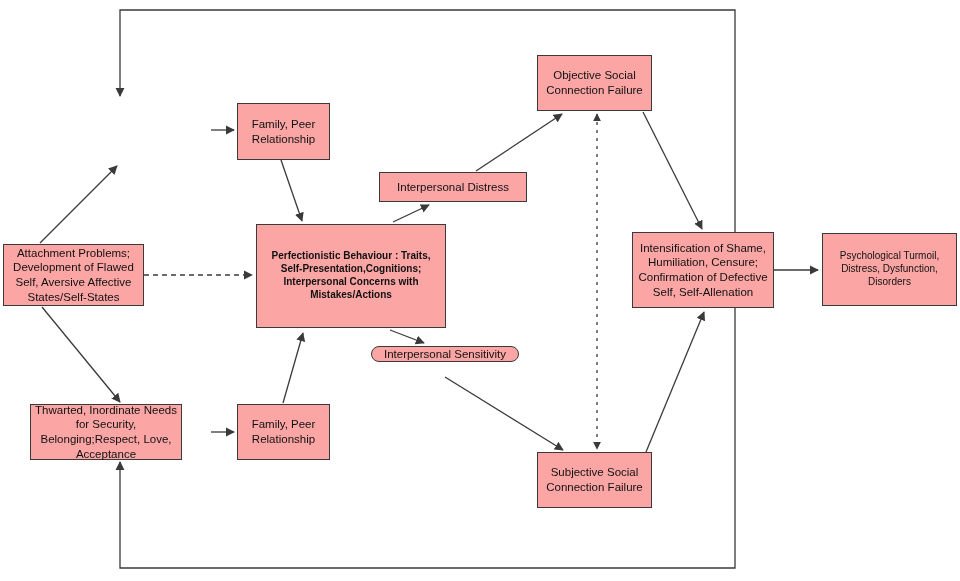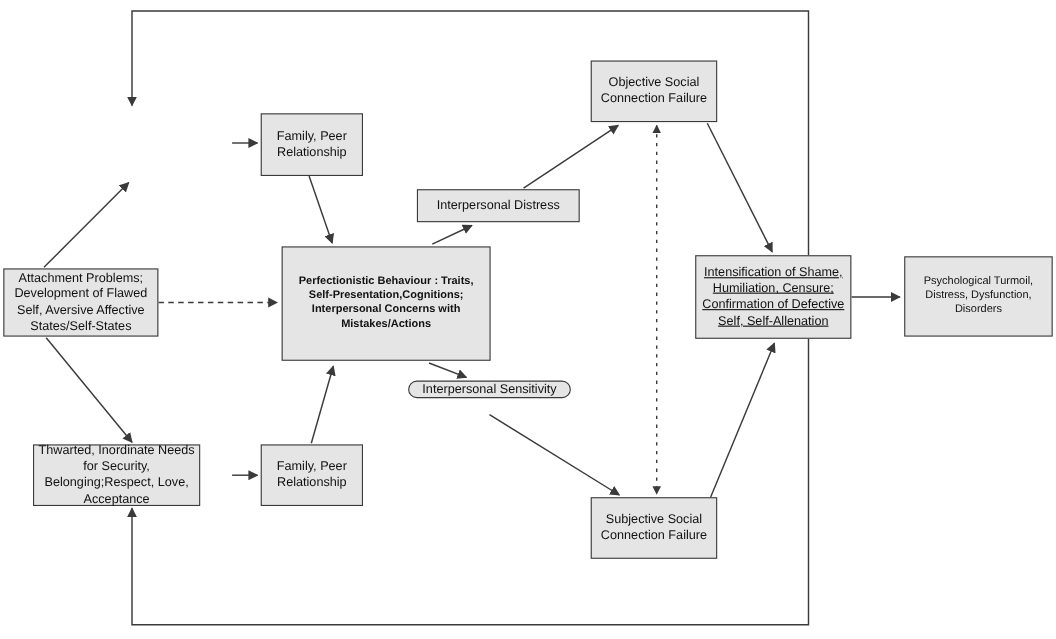--- a/index.html
+++ b/index.html
@@ -1,20 +1,20 @@
 <!DOCTYPE html>
 <html><head>
 <meta charset="utf-8">
 <style>
   html,body{margin:0;padding:0;background:#ffffff;}
   body{width:960px;height:581px;overflow:hidden;
        font-family:"Liberation Sans","DejaVu Sans",sans-serif;}
   #stage{position:relative;width:960px;height:581px;background:#fff;}
   svg#wires{position:absolute;left:0;top:0;width:960px;height:581px;}
-  .node{position:absolute;box-sizing:border-box;background:#e5e5e5;
+  .node{position:absolute;box-sizing:border-box;background:#fca5a5;
         border:1.4px solid #3a3a3a;display:flex;align-items:center;
         justify-content:center;text-align:center;color:#111;}
   .node .txt{display:block;padding:0 4px;line-height:1.28;}
   .n-sm{font-size:11.5px;}
   .n-md{font-size:11.5px;}
   .n-bold{font-weight:bold;font-size:10px;}
 </style>
 </head>
 <body>
 
@@ -90,21 +90,21 @@
   </div>
 
   <div class="node n-sm" style="left:537px;top:55px;width:115px;height:56px;">
     <span class="txt">Objective Social Connection Failure</span>
   </div>
 
   <div class="node n-sm" style="left:537px;top:452px;width:115px;height:56px;justify-content:center;">
     <span class="txt">Subjective Social Connection Failure</span>
   </div>
 
-  <div class="node n-sm" style="left:632px;top:232px;width:142px;height:76px;text-decoration:underline;">
+  <div class="node n-sm" style="left:632px;top:232px;width:142px;height:76px;">
     <span class="txt">Intensification of Shame, Humiliation, Censure; Confirmation of Defective Self, Self-Allenation</span>
   </div>
 
   <div class="node n-bold" style="left:822px;top:233px;width:135px;height:73px;font-weight:normal;">
     <span class="txt">Psychological Turmoil, Distress, Dysfunction, Disorders</span>
   </div>
 
   <div class="node n-md" style="left:30px;top:404px;width:152px;height:56px;">
     <span class="txt">Thwarted, Inordinate Needs for Security, Belonging;Respect, Love, Acceptance</span>
   </div>

